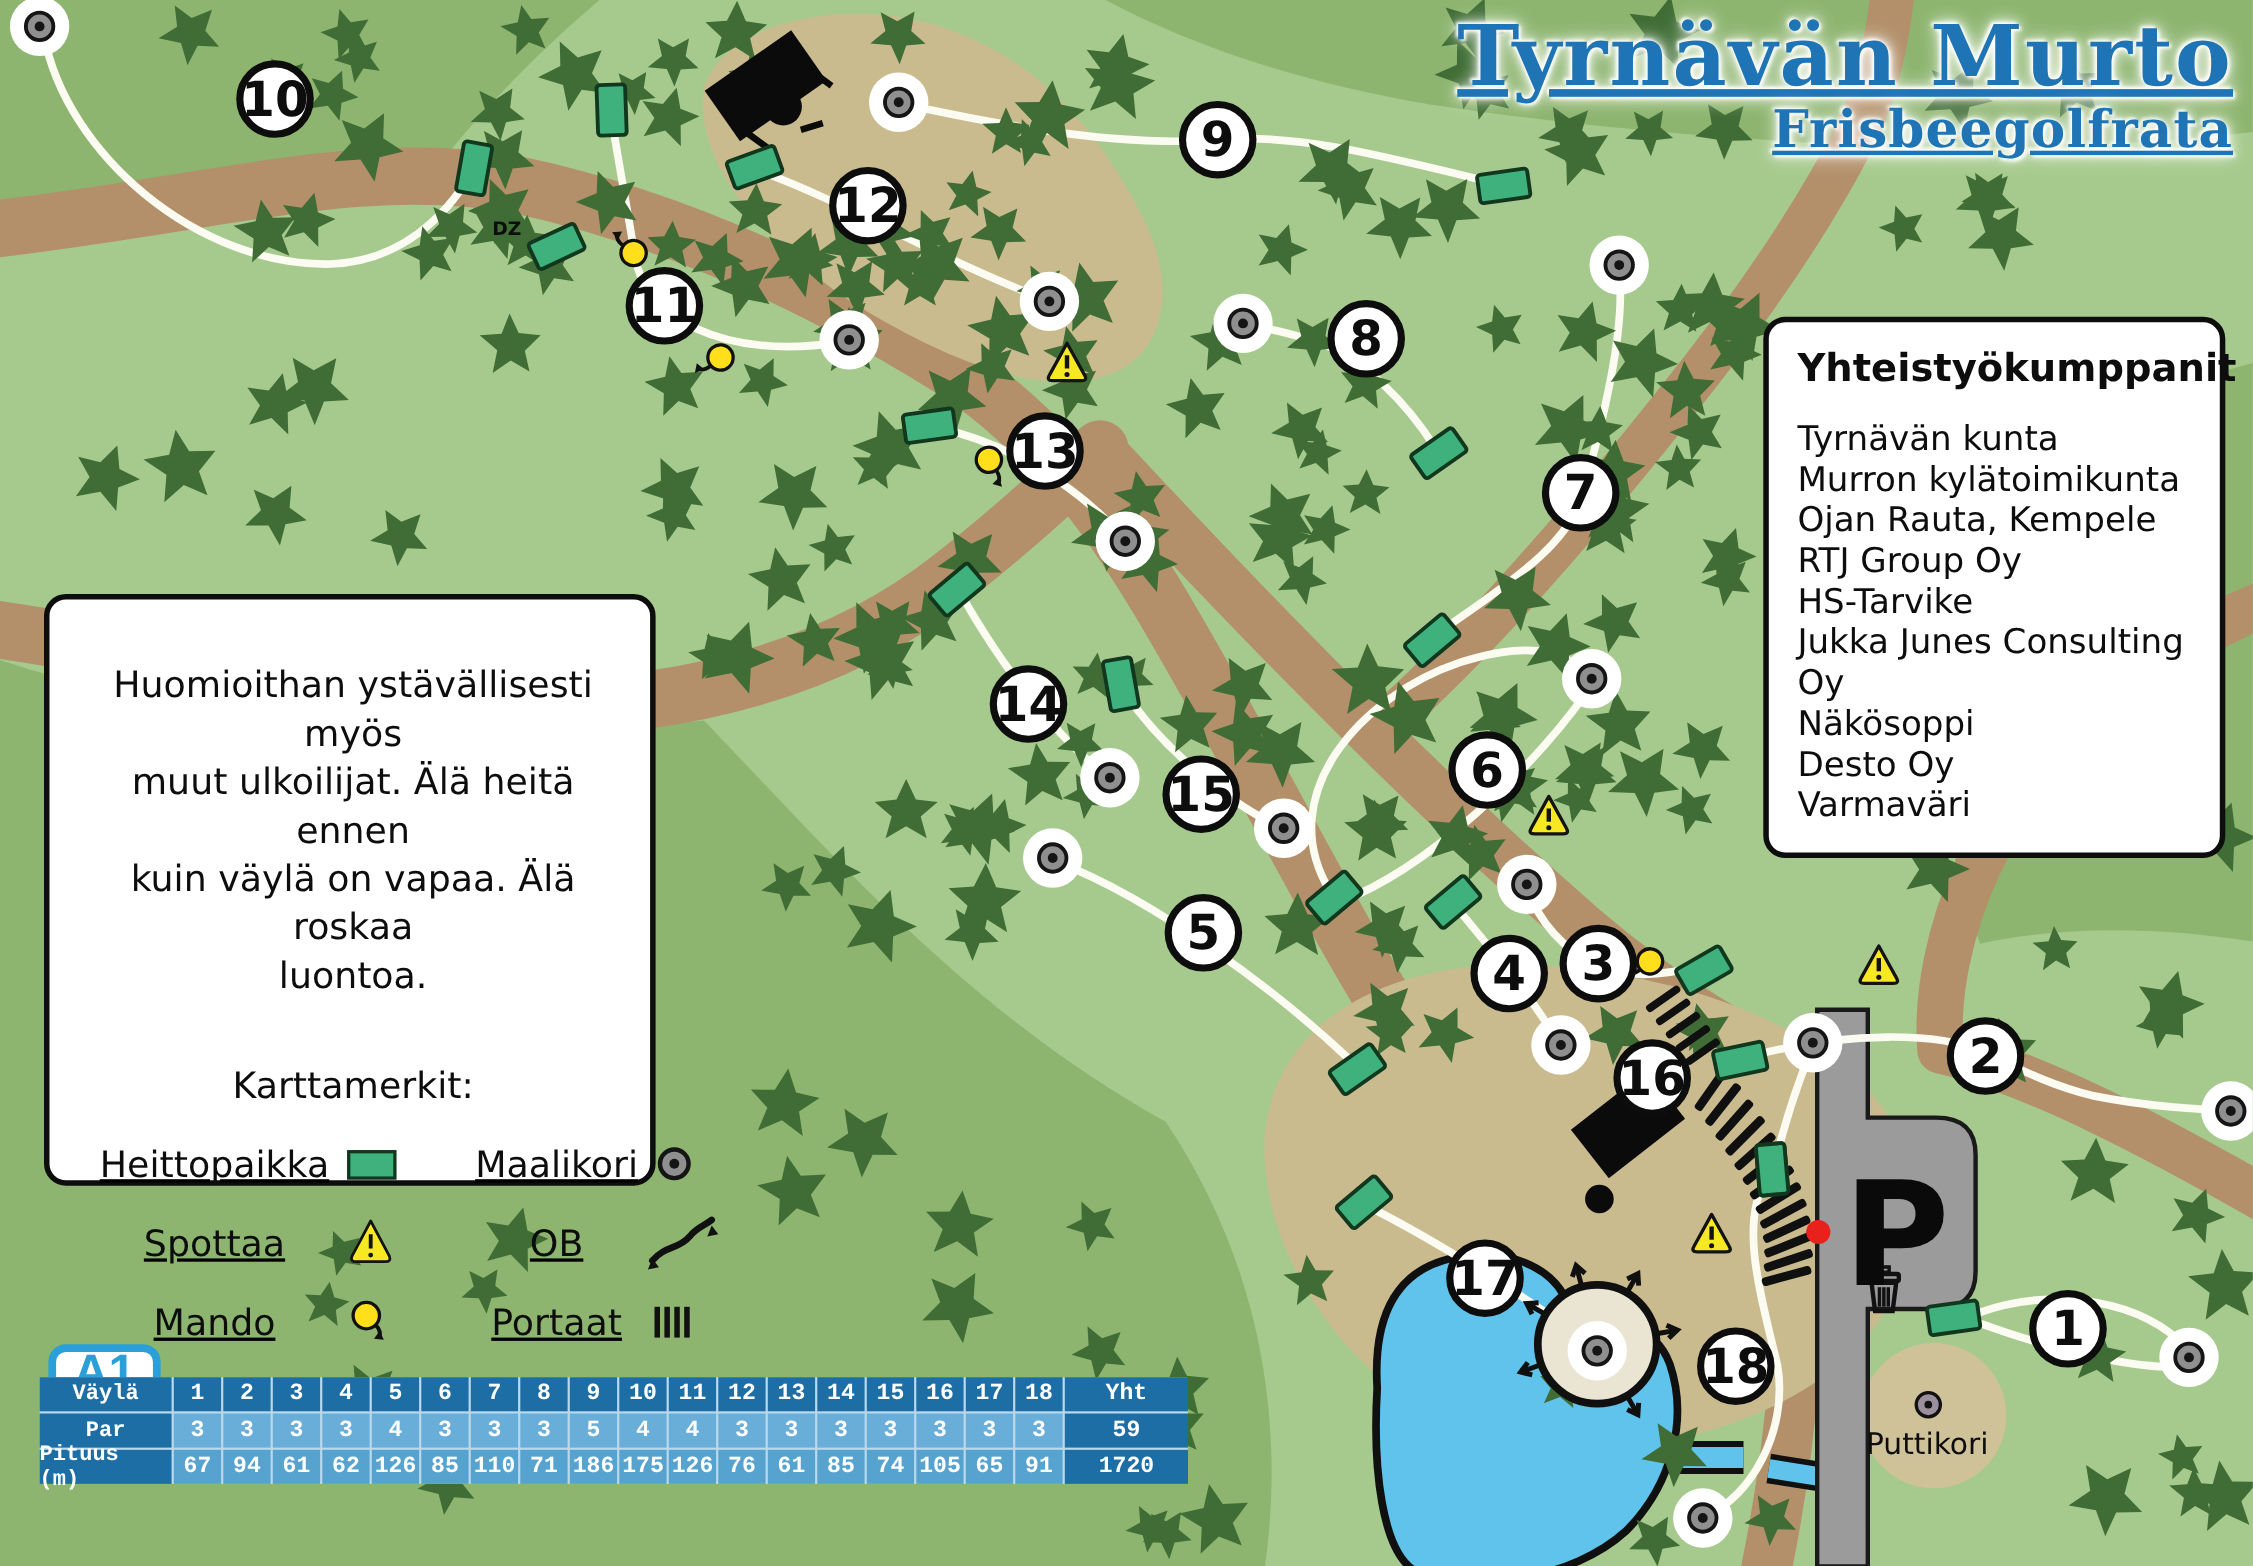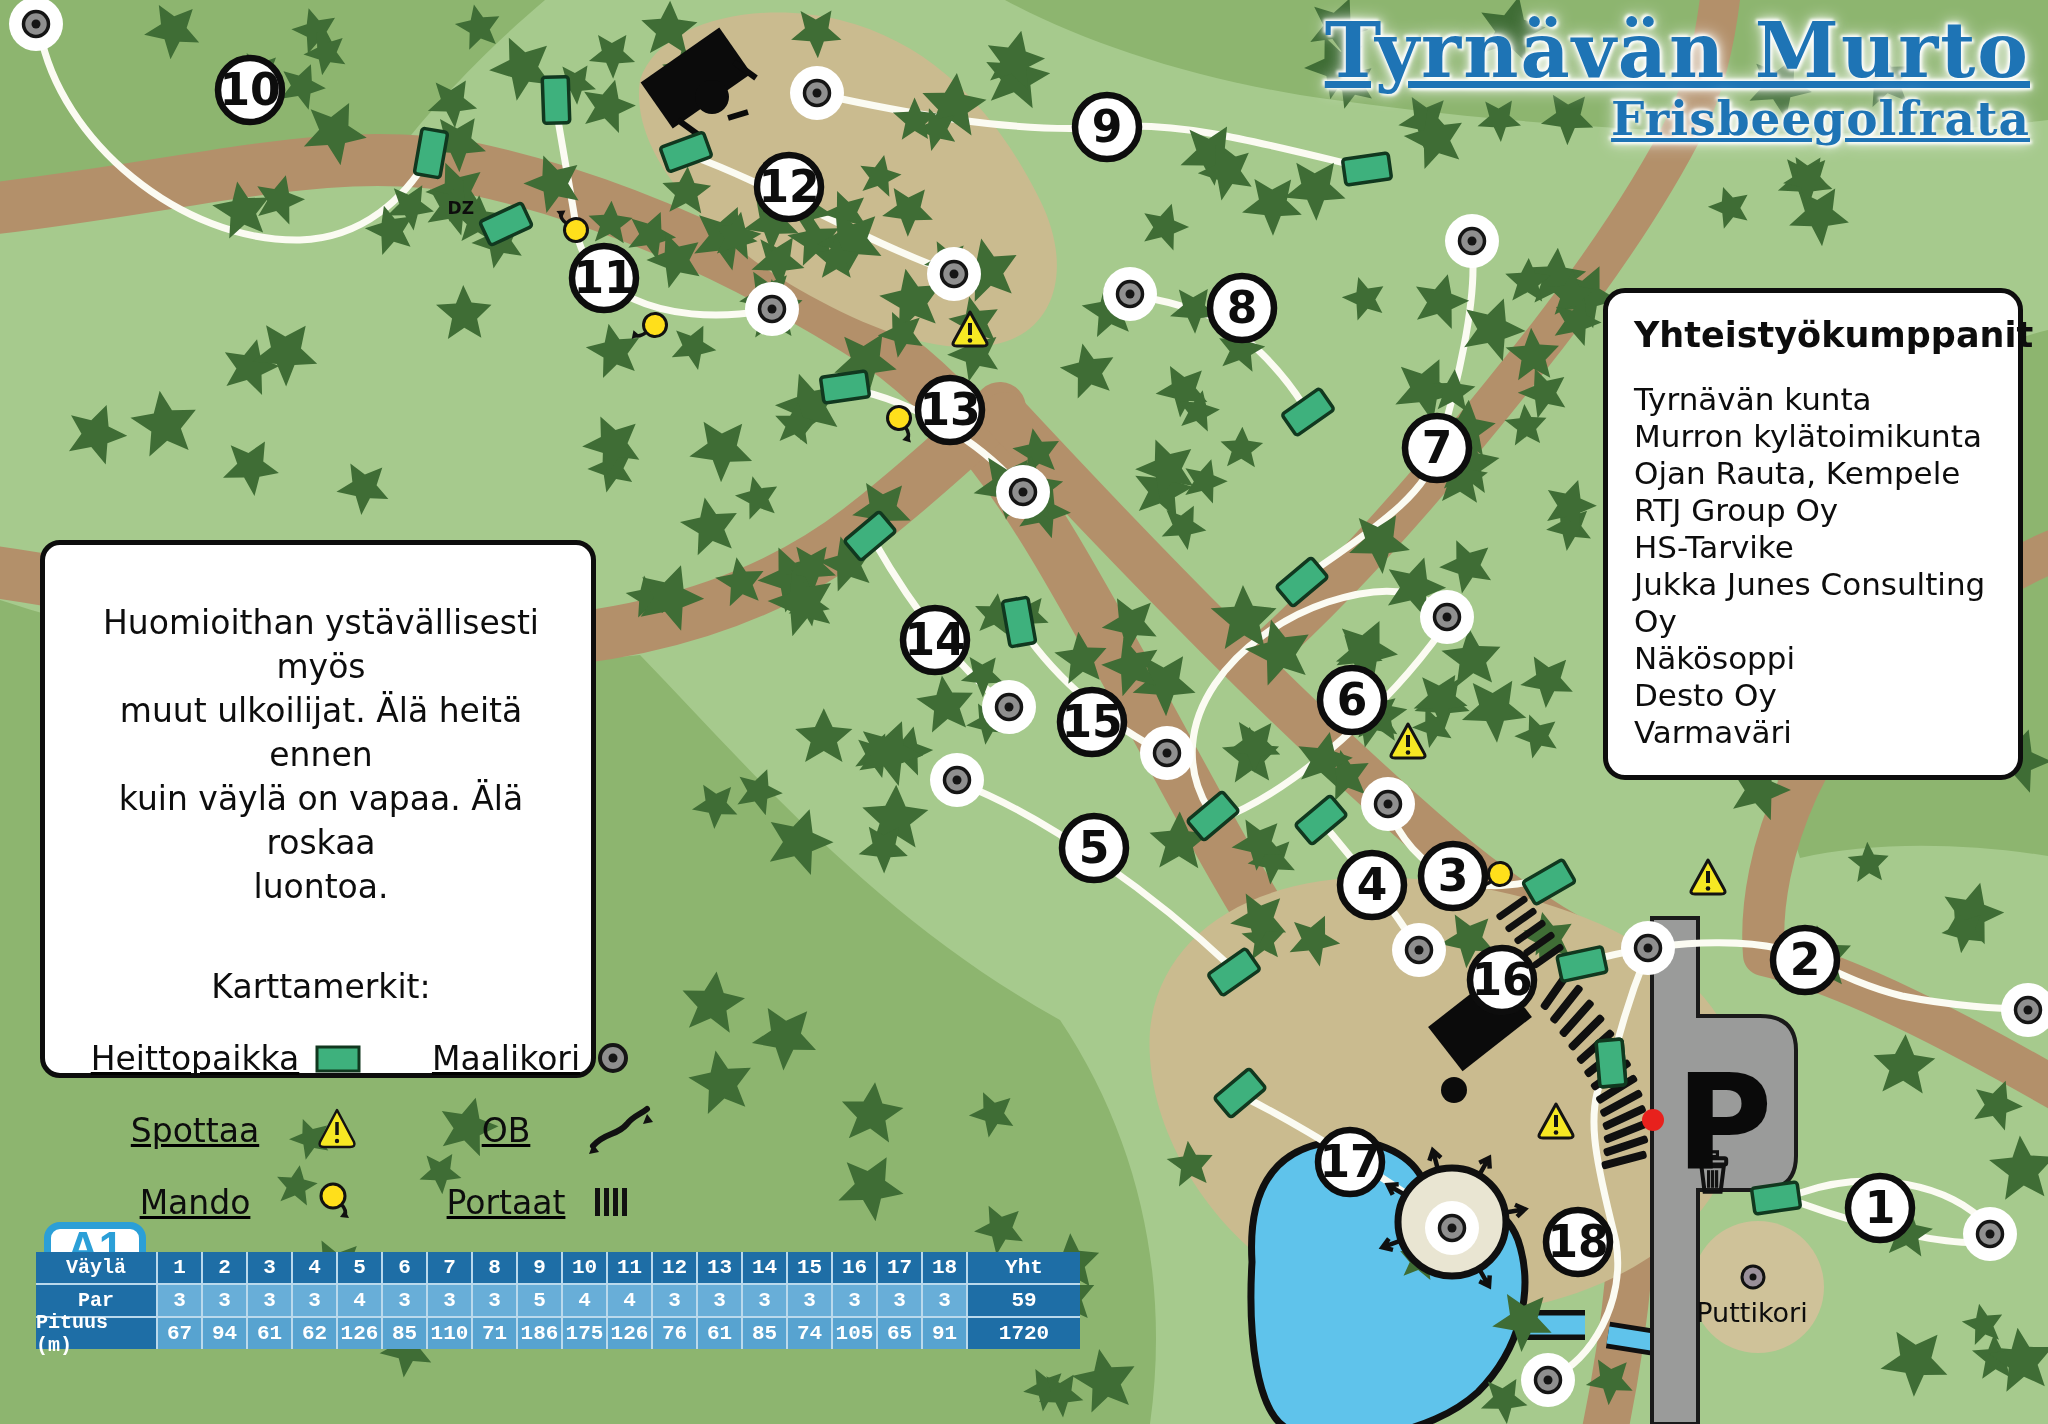--- a/index.html
+++ b/index.html
@@ -9,21 +9,21 @@
 
   
   .map-title{position:absolute;top:12px;right:18px;text-align:right;z-index:5;
     font-family:"DejaVu Serif",serif;font-weight:bold;color:#1e74b5;
     text-shadow:0 0 10px #ffffff,0 0 18px #ffffff,2px 2px 3px rgba(255,255,255,.95),-2px -2px 3px rgba(255,255,255,.95);text-decoration:underline;}
   .map-title .t1{font-size:76px;line-height:1.02;letter-spacing:2px;}
   .map-title .t2{font-size:47px;line-height:1.05;letter-spacing:1px;margin-top:4px;}
 
   
   .white-box{position:absolute;background:#ffffff;border:5px solid #0d0d0d;border-radius:20px;z-index:6;box-sizing:border-box;}
-  #partners-box{left:1603px;top:288px;width:420px;padding:22px 26px 24px 26px;border-radius:22px;}
+  #partners-box{left:1603px;top:288px;width:420px;padding:22px 26px 24px 26px;}
   #partners-box .heading{font-size:35px;font-weight:bold;margin-bottom:26px;color:#0d0d0d;}
   #partners-box .item{font-size:31px;line-height:37px;color:#0d0d0d;}
 
   #notice-box{left:40px;top:540px;width:556px;height:538px;padding:56px 30px 20px 36px;text-align:center;}
   #notice-text{font-size:33px;line-height:44px;color:#0d0d0d;white-space:pre-line;}
   #legend-heading{font-size:33px;margin-top:58px;margin-bottom:24px;color:#0d0d0d;}
   #legend-grid{display:grid;grid-template-columns:228px 118px 158px 96px;align-items:center;row-gap:16px;text-decoration:underline;}
   #legend-grid .lbl{font-size:33px;color:#0d0d0d;}
   #legend-grid .ic{height:56px;display:flex;align-items:center;}
 

